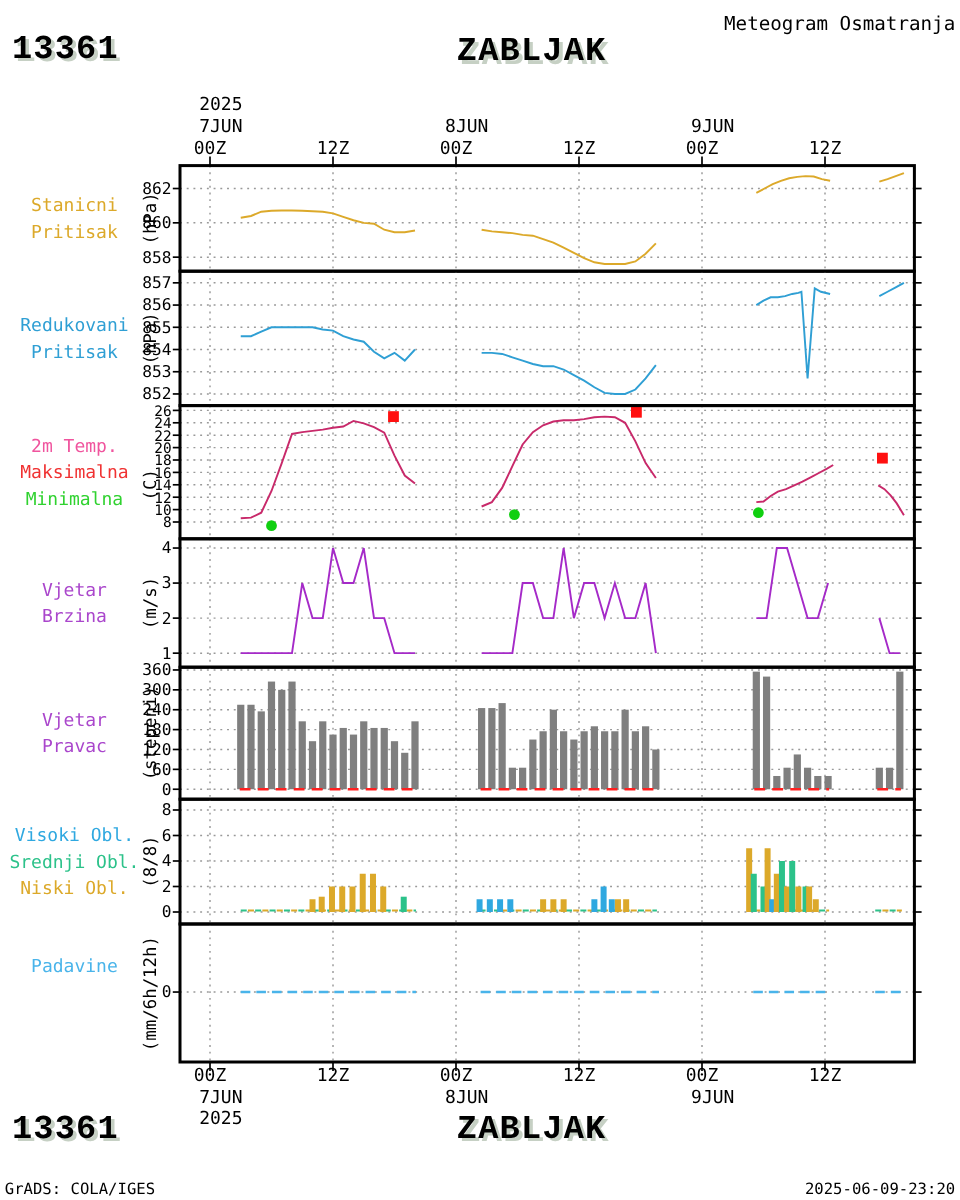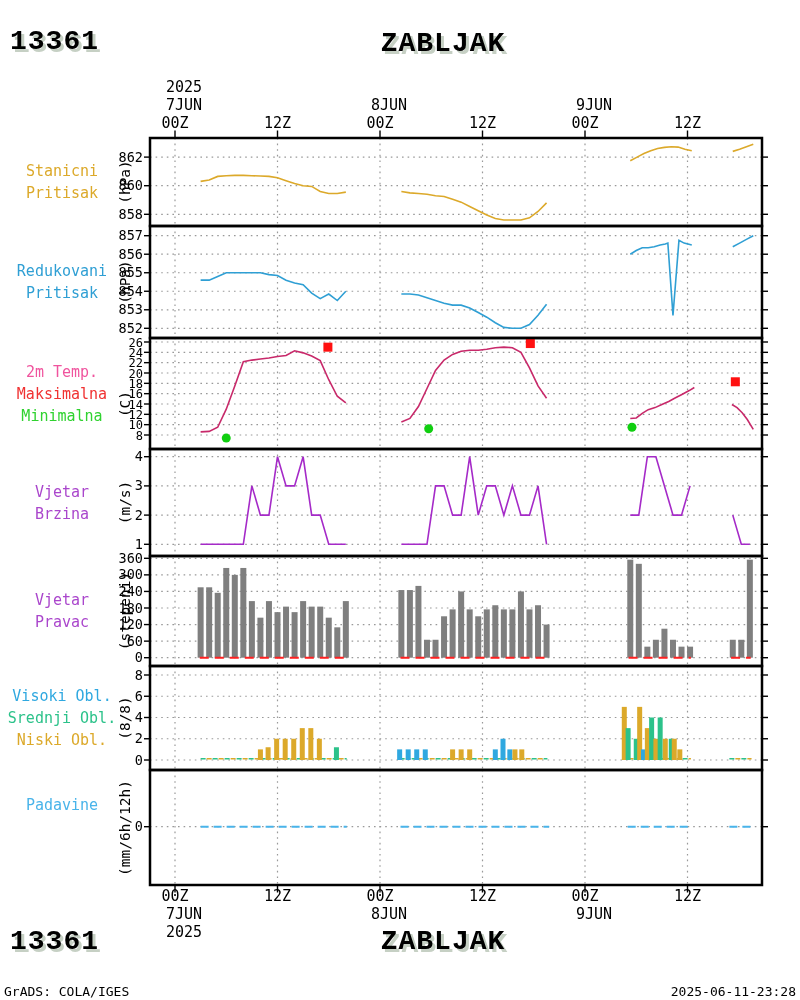--- a/index.html
+++ b/index.html
@@ -383,17 +383,18 @@
       <text x="584.999968" y="901" text-anchor="middle" font-size="15" font-family="DejaVu Sans Mono, monospace" fill="#000">00Z</text>
       <text x="593.999968" y="110" text-anchor="middle" font-size="15" font-family="DejaVu Sans Mono, monospace" fill="#000">9JUN</text>
       <text x="593.999968" y="919" text-anchor="middle" font-size="15" font-family="DejaVu Sans Mono, monospace" fill="#000">9JUN</text>
       <line x1="687.49996" y1="130.5" x2="687.49996" y2="138" stroke="#000" stroke-width="1.4"></line>
       <line x1="687.49996" y1="885" x2="687.49996" y2="892.5" stroke="#000" stroke-width="1.4"></line>
       <text x="687.49996" y="128" text-anchor="middle" font-size="15" font-family="DejaVu Sans Mono, monospace" fill="#000">12Z</text>
       <text x="687.49996" y="901" text-anchor="middle" font-size="15" font-family="DejaVu Sans Mono, monospace" fill="#000">12Z</text>
     </svg>
   <div class="big hdr-station">13361</div>
   <div class="big hdr-title">ZABLJAK</div>
+  <div class="hdr-sub">Meteogram Osmatranja</div>
   <div class="big ftr-station">13361</div>
   <div class="big ftr-title">ZABLJAK</div>
   <div class="ftr-credit">GrADS: COLA/IGES</div>
-  <div class="ftr-time">2025-06-11-23:28</div>
+  <div class="ftr-time">2025-06-09-23:20</div>
 </div>
 
 </body></html>

